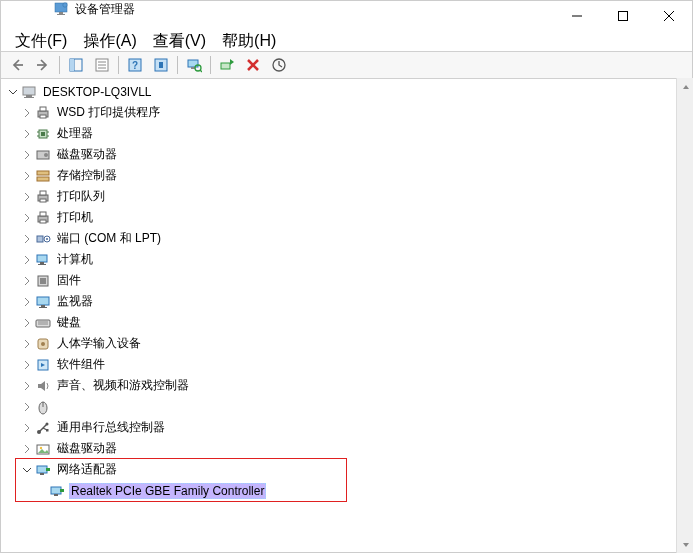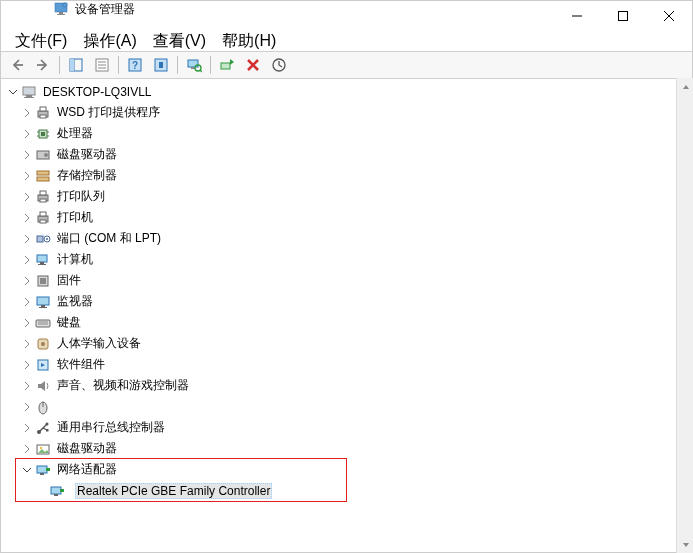--- a/index.html
+++ b/index.html
@@ -89,24 +89,23 @@
     }
     .node-icon {
       width: 16px; height: 16px;
       display: inline-flex; align-items: center; justify-content: center;
       margin-right: 4px;
     }
     .node-label {
       padding: 1px 2px;
     }
     .node-label.selected {
-      background: #e5e5e5;
+      background: #c4b5fd;
       border: 1px dotted #99d1ff;
       padding: 0 1px;
-      margin-left: 6px;
     }
     .highlight-box {
       position: absolute;
       border: 1.5px solid #e02020;
       pointer-events: none;
     }
     .scrollbar-stub {
       position: absolute;
       right: 0; top: 78px; bottom: 0;
       width: 17px;

